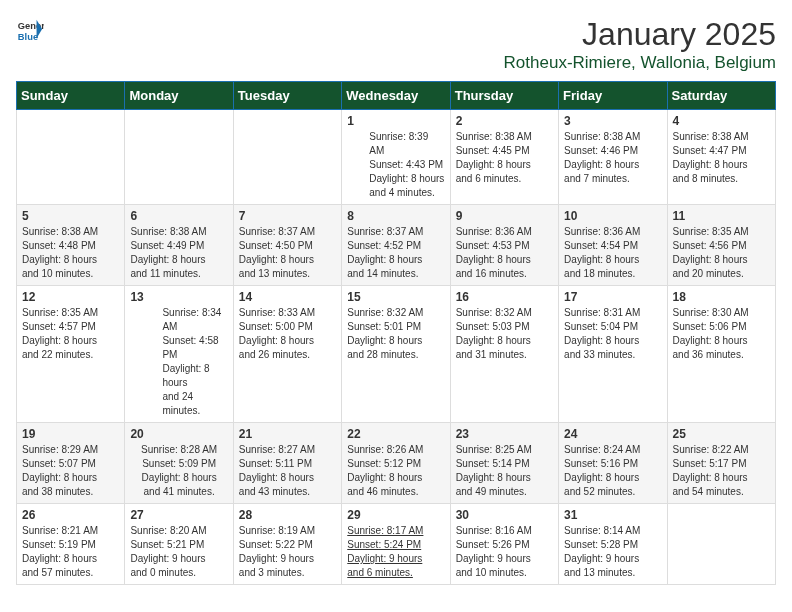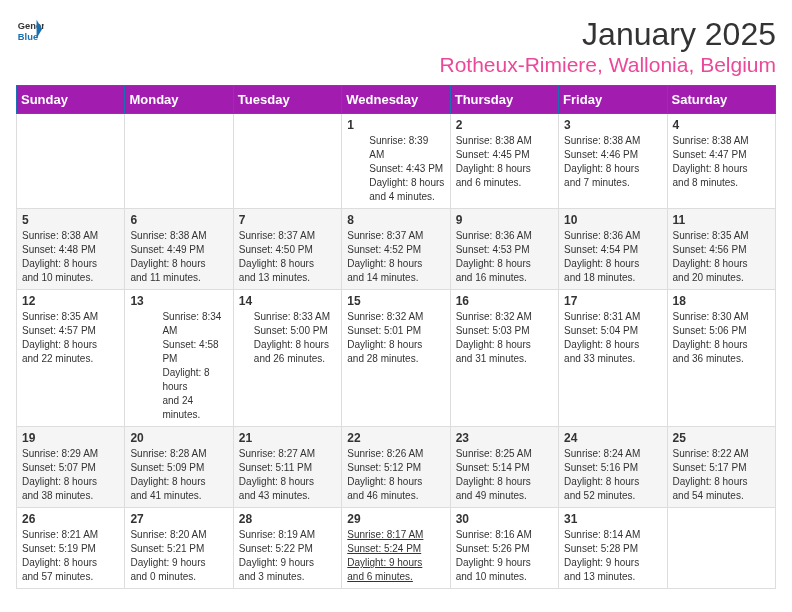--- a/index.html
+++ b/index.html
@@ -27,30 +27,30 @@
     }
     .title-area {
       text-align: right;
     }
     .main-title {
       font-size: 32px;
       font-weight: normal;
       color: #333;
     }
     .sub-title {
-      font-size: 21px;
-      color: #ec4899;
+      font-size: 17px;
+      color: #14532d;
     }
     table {
       width: 100%;
       border-collapse: collapse;
       table-layout: fixed;
     }
     thead th {
-      background-color: #a21caf;
+      background-color: #14532d;
       color: #fff;
       font-size: 13px;
       font-weight: bold;
       padding: 6px 4px;
       text-align: left;
       border: 1px solid #1a6faf;
     }
     tbody td {
       border: 1px solid #ddd;
       vertical-align: top;
@@ -202,21 +202,21 @@
         </td>
         <td>
           <span class="day-number">13</span>
           <div class="day-info" style="white-space: pre-line; margin-left: 32px;">Sunrise: 8:34 AM
 Sunset: 4:58 PM
 Daylight: 8 hours
 and 24 minutes.</div>
         </td>
         <td>
           <span class="day-number">14</span>
-          <div class="day-info" style="white-space: pre-line; margin-left: 15px;">Sunrise: 8:33 AM
+          <div class="day-info" style="white-space: pre-line;">Sunrise: 8:33 AM
 Sunset: 5:00 PM
 Daylight: 8 hours
 and 26 minutes.</div>
         </td>
         <td>
           <span class="day-number">15</span>
           <div class="day-info" style="white-space: pre-line;">Sunrise: 8:32 AM
 Sunset: 5:01 PM
 Daylight: 8 hours
 and 28 minutes.</div>
@@ -246,21 +246,21 @@
       <tr>
         <td>
           <span class="day-number">19</span>
           <div class="day-info" style="white-space: pre-line;">Sunrise: 8:29 AM
 Sunset: 5:07 PM
 Daylight: 8 hours
 and 38 minutes.</div>
         </td>
         <td>
           <span class="day-number">20</span>
-          <div class="day-info" style="white-space: pre-line;">Sunrise: 8:28 AM
+          <div class="day-info" style="white-space: pre-line; text-align: center;">Sunrise: 8:28 AM
 Sunset: 5:09 PM
 Daylight: 8 hours
 and 41 minutes.</div>
         </td>
         <td>
           <span class="day-number">21</span>
           <div class="day-info" style="white-space: pre-line;">Sunrise: 8:27 AM
 Sunset: 5:11 PM
 Daylight: 8 hours
 and 43 minutes.</div>

